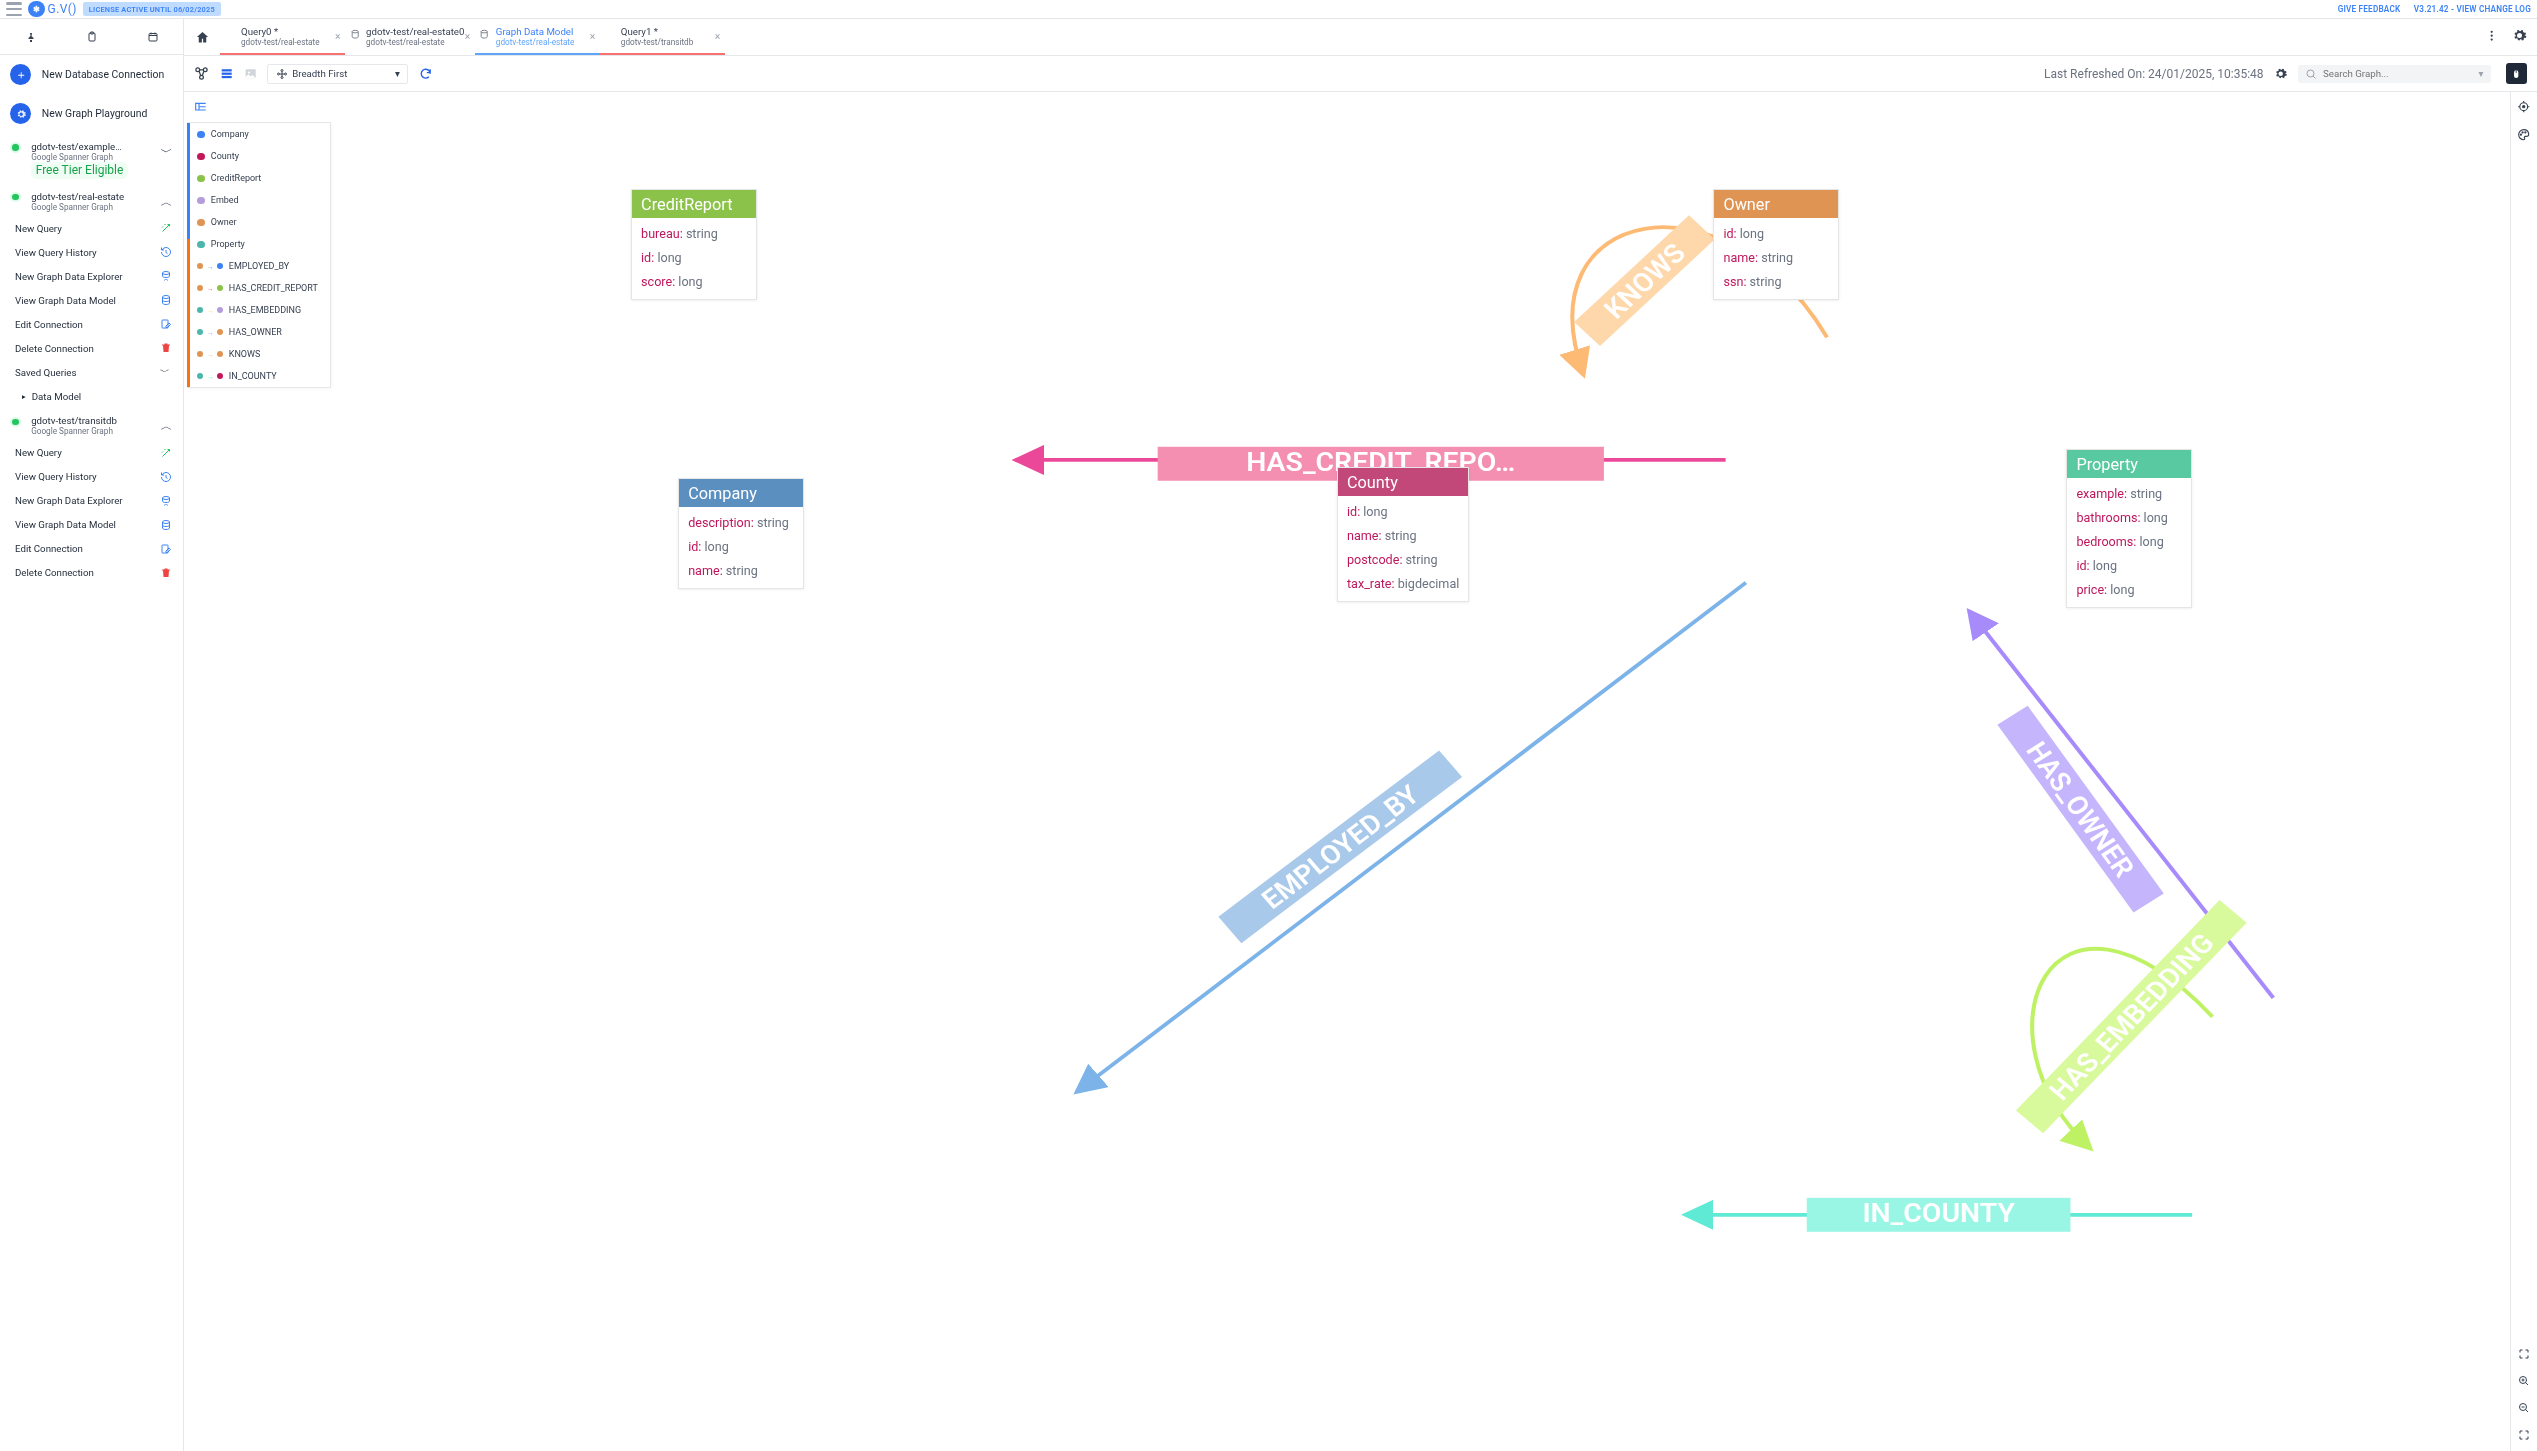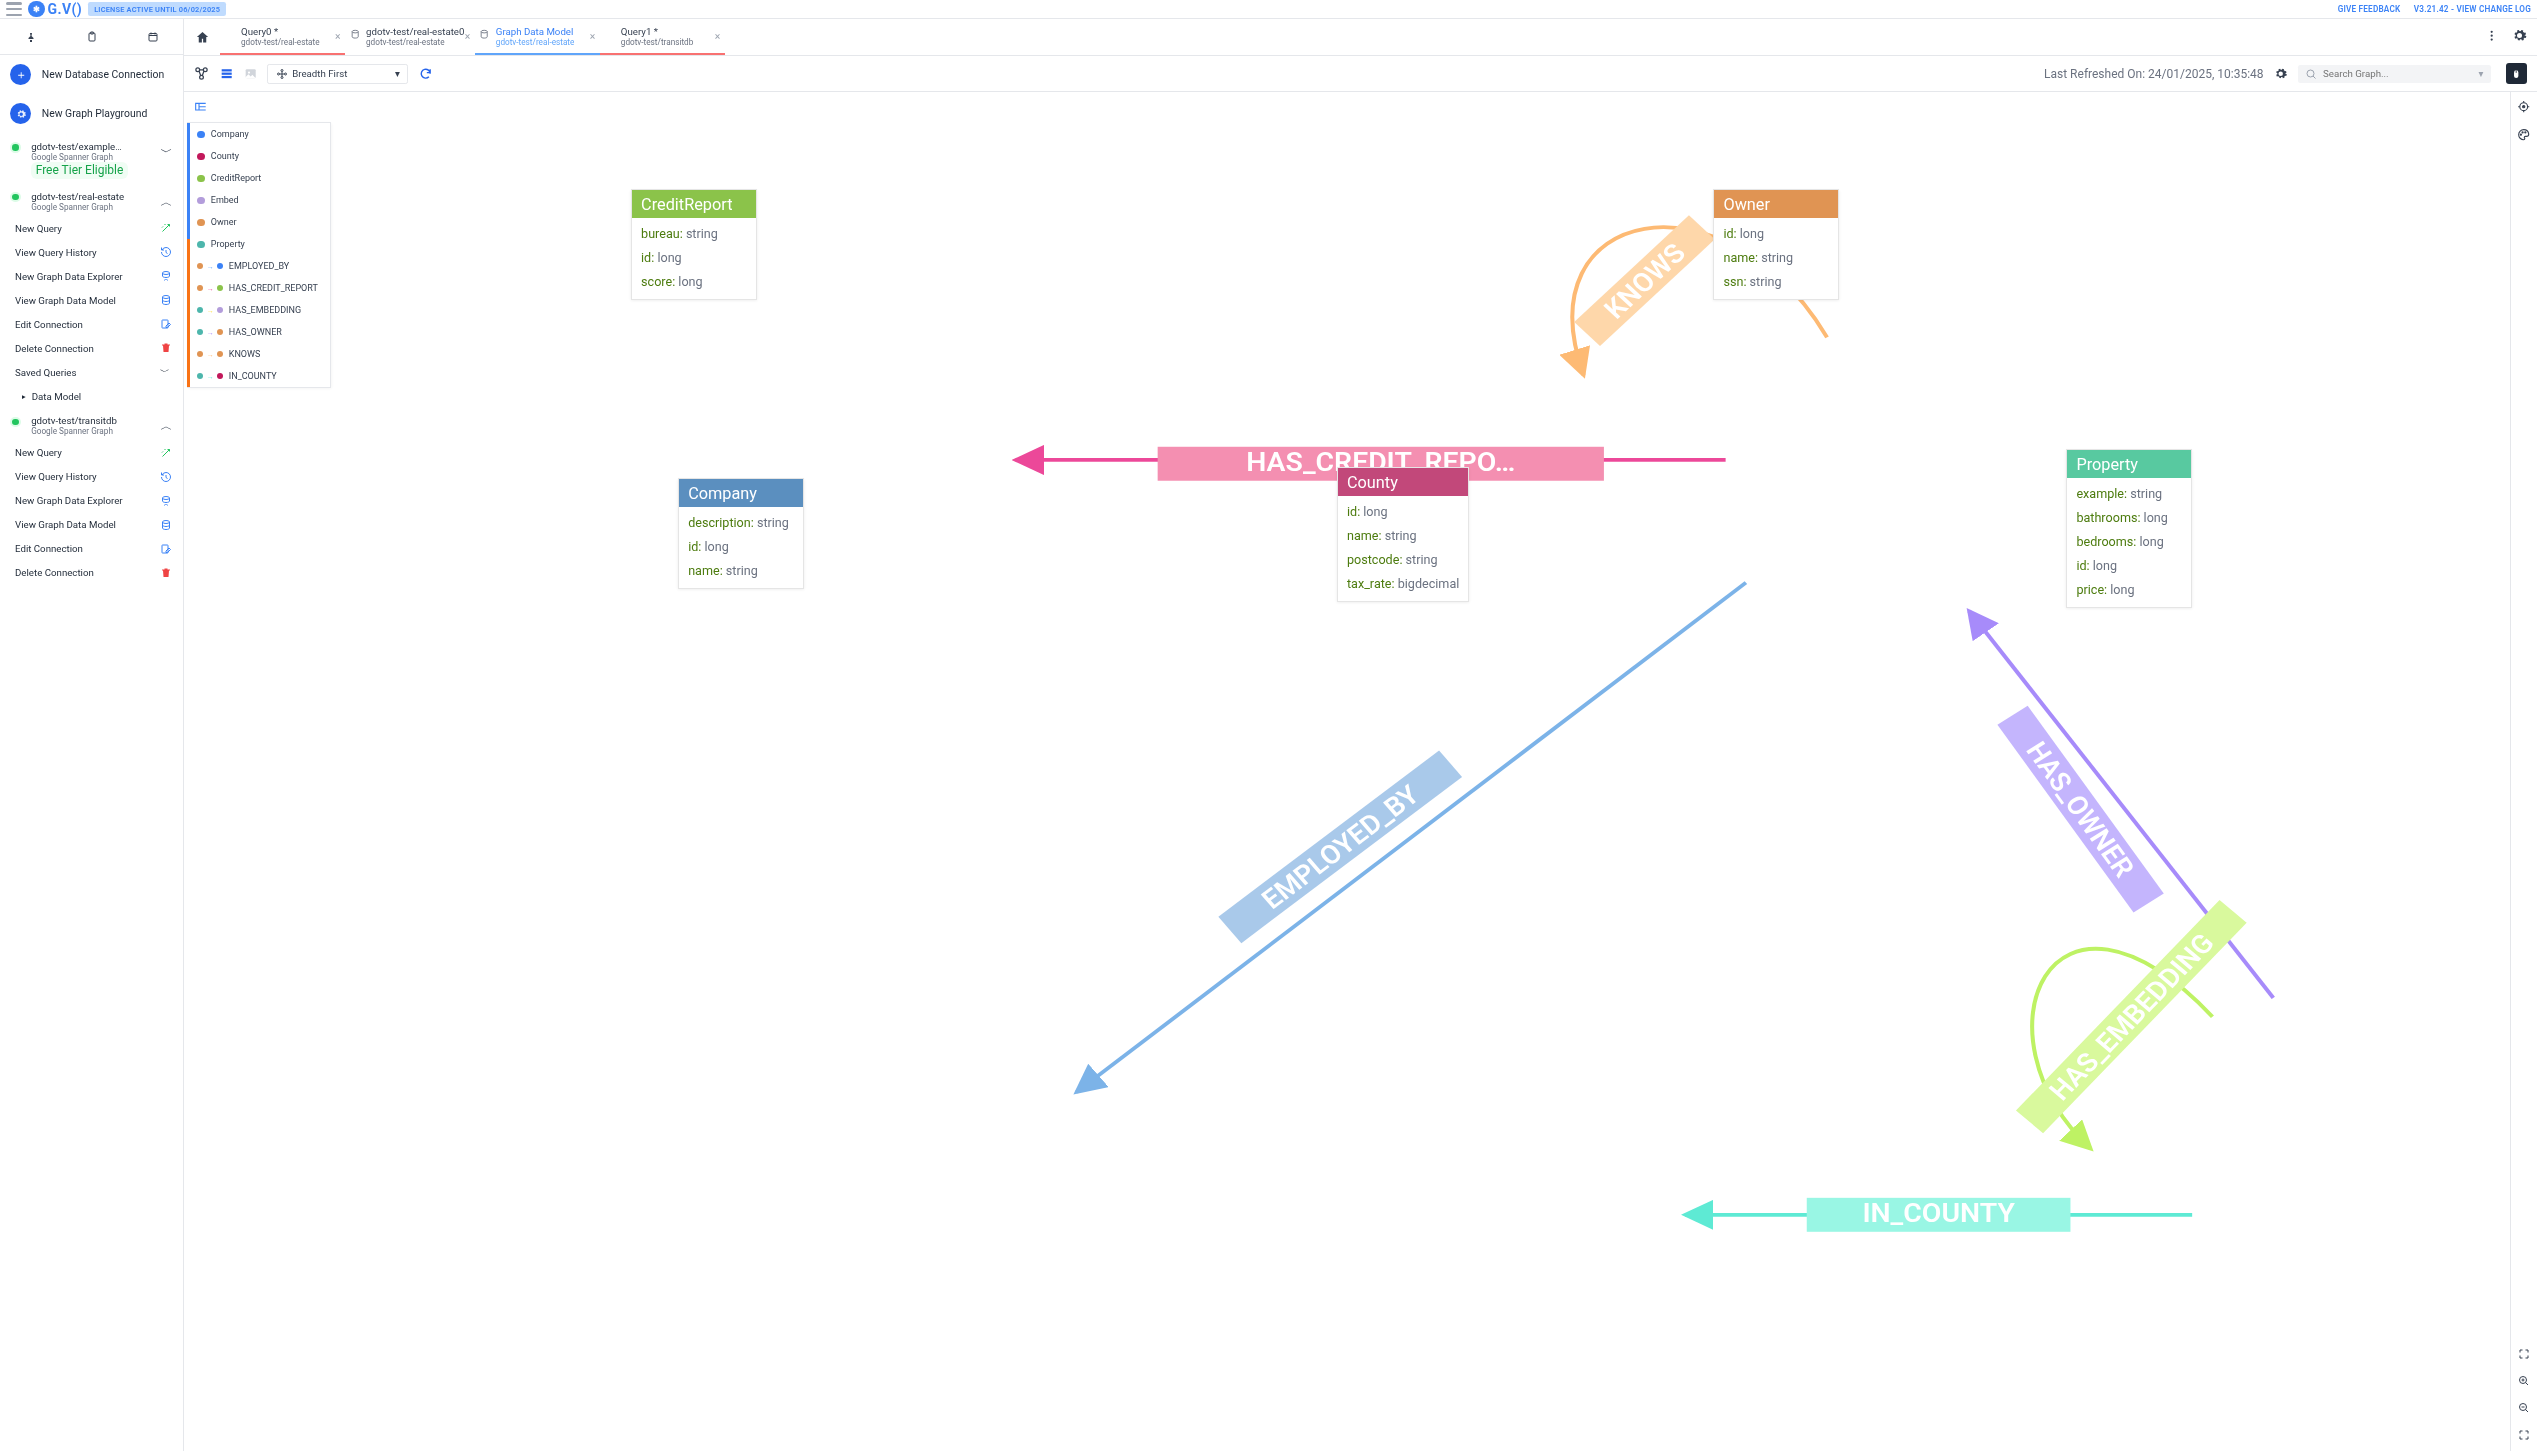--- a/index.html
+++ b/index.html
@@ -3,21 +3,21 @@
 <meta charset="utf-8">
 <style>
 * { box-sizing: border-box; margin: 0; padding: 0; font-family: -apple-system, BlinkMacSystemFont, "Segoe UI", Roboto, sans-serif; }
 html, body { width: 100%; height: 100%; overflow: hidden; background: #fff; }
 
 
 .topbar { height: 19.3px; background: #fff; border-bottom: 0.7px solid #e5e7eb; display: flex; align-items: center; padding: 0 6px; }
 .hamburger { width: 16.3px; height: 13.4px; display: flex; flex-direction: column; justify-content: space-between; cursor: pointer; margin-right: 6px; }
 .hamburger span { display: block; height: 2.2px; background: #9ca3af; border-radius: 1.5px; }
 .logo-badge { width: 16.3px; height: 16.3px; background: #3b82f6; border-radius: 50%; display: flex; align-items: center; justify-content: center; color: #fff; font-weight: bold; font-size: 8.2px; margin-right: 3px; }
-.logo-text { color: #3b82f6; font-weight: 700; font-size: 14px; letter-spacing: 0.4px; margin-right: 6px; }
+.logo-text { color: #3b82f6; font-weight: 400; font-size: 12px; letter-spacing: 0.4px; margin-right: 6px; }
 .license-badge { background: #bfdbfe; color: #3b82f6; font-size: 7.4px; font-weight: 600; padding: 2.2px 6px; border-radius: 2.2px; letter-spacing: 0.2px; }
 .topbar-spacer { flex: 1; }
 .topbar-link { color: #3b82f6; font-size: 8.2px; font-weight: 600; margin-left: 13.4px; letter-spacing: 0.2px; cursor: pointer; }
 
 
 .main { display: flex; height: calc(100% - 19.3px); }
 
 
 .sidebar { width: 184px; background: #fff; border-right: 0.7px solid #e5e7eb; display: flex; flex-direction: column; overflow-y: auto; }
 .sidebar-icons-row { display: flex; border-bottom: 0.7px solid #e5e7eb; height: 36px; }
@@ -80,21 +80,21 @@
 
 .right-tools { position: absolute; right: 0; top: 0; bottom: 0; width: 27px; border-left: 0.7px solid #e5e7eb; display: flex; flex-direction: column; align-items: center; padding-top: 7.4px; background: #fff; }
 .right-tools .rt { margin-bottom: 12px; color: #374151; cursor: pointer; }
 .right-tools .rt-bottom { margin-top: auto; }
 
 
 .gnode { position: absolute; border: 0.7px solid rgba(0,0,0,0.1); background: #fff; box-shadow: 0 0.7px 3px rgba(0,0,0,0.08); min-width: 126px; }
 .gnode-header { color: #fff; font-size: 16.3px; padding: 4.5px 9px; font-weight: 400; }
 .gnode-body { padding: 3px 9px 6px 9px; }
 .gnode-row { font-size: 12.6px; color: #374151; padding: 4.5px 0; }
-.gnode-row .k { color: #4d7c0f; }
+.gnode-row .k { color: #be185d; }
 .gnode-row .v { color: #6b7280; }
 
 
 .edges-svg { position: absolute; left: 0; top: 0; width: 100%; height: 100%; pointer-events: none; }
 .edge-label { font-size: 14px; font-weight: 600; fill: #fff; }
 
 </style>
 </head>
 <body>
 

